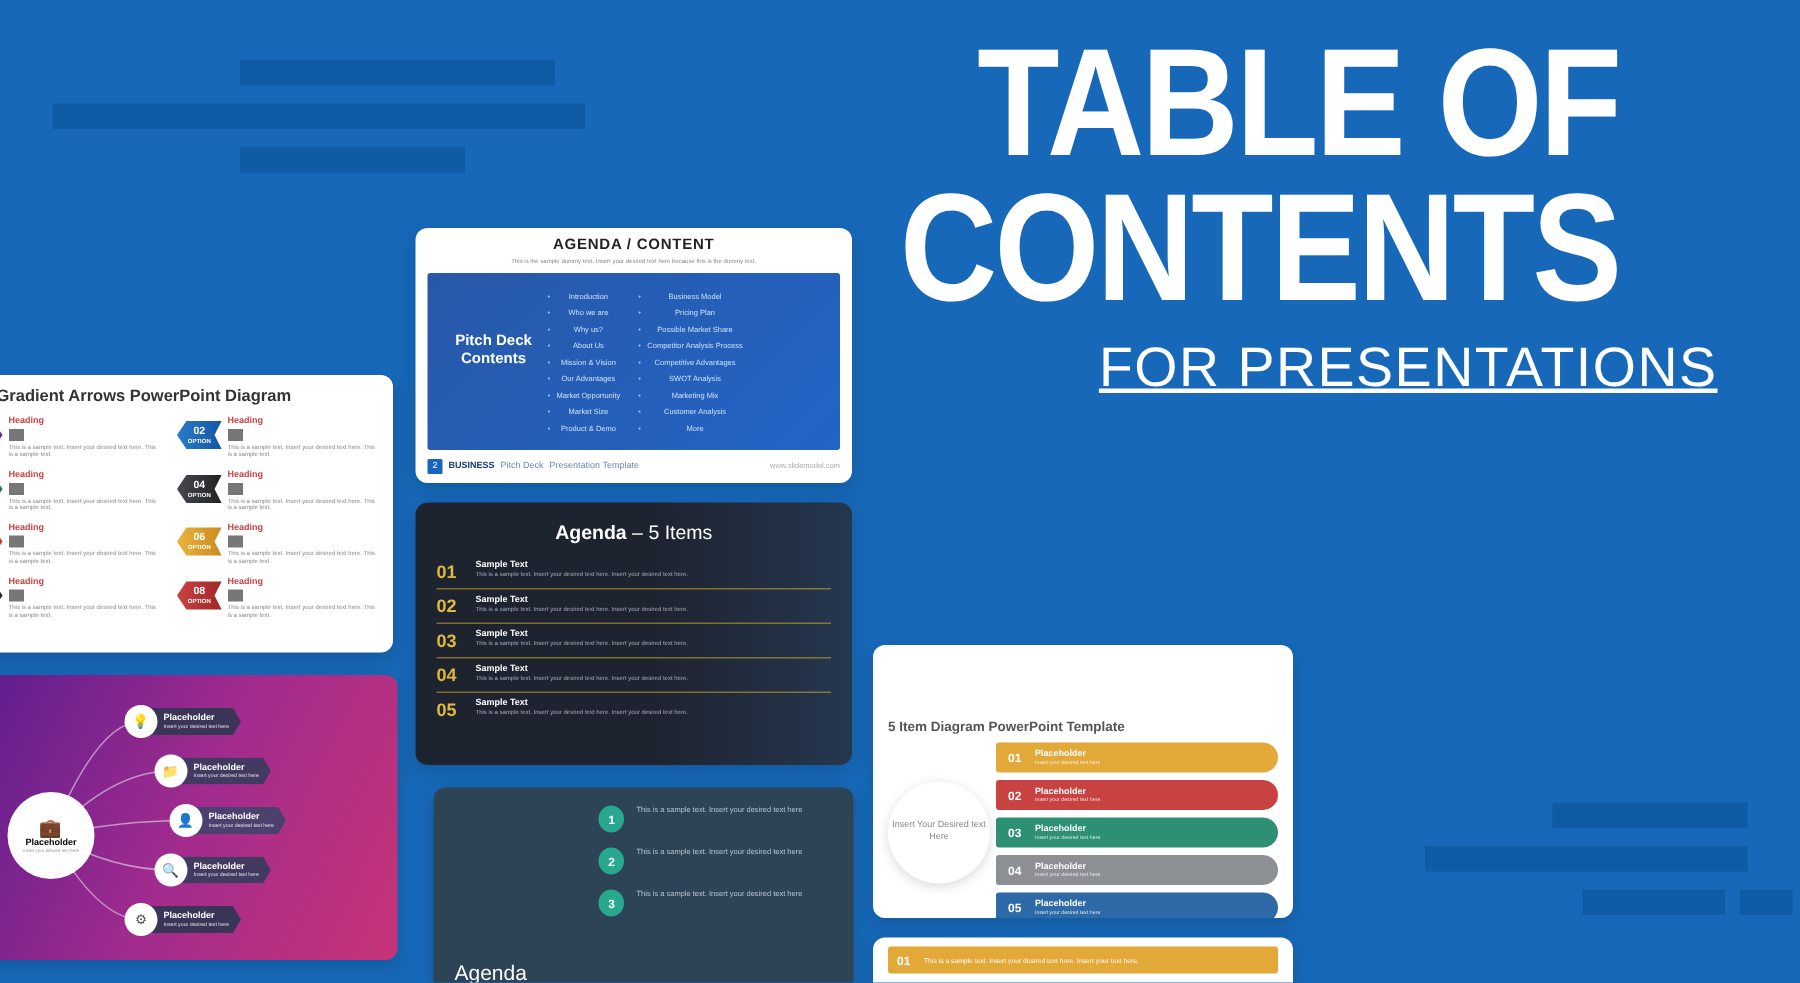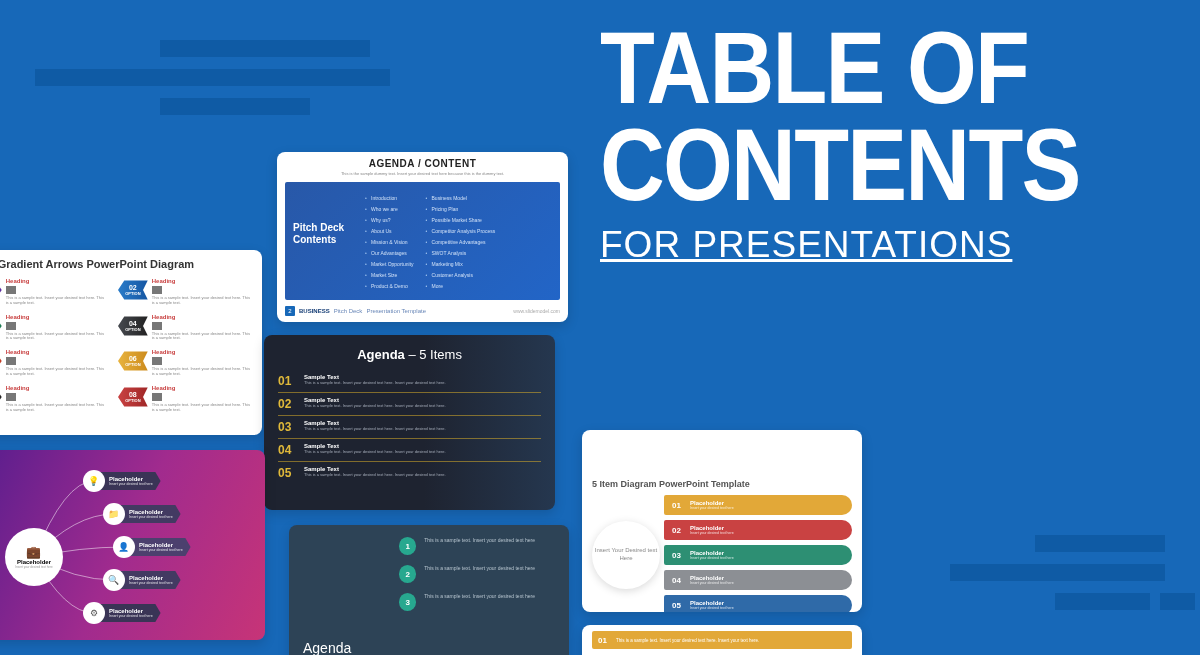--- a/index.html
+++ b/index.html
@@ -8,21 +8,21 @@
       height: 655px;
       background: #1768b8;
       font-family: Arial, Helvetica, sans-serif;
       overflow: hidden;
       position: relative;
     }
     .hero-title {
       position: absolute;
       right: 55px;
       top: 20px;
-      text-align: left;
+      text-align: right;
       color: #fff;
     }
     .hero-title .line1 {
       font-family: 'Arial Black', Arial, sans-serif;
       font-weight: 900;
       font-size: 102px;
       line-height: 0.95;
       letter-spacing: -2px;
       font-stretch: condensed;
       transform: scaleX(0.88);
@@ -69,21 +69,21 @@
       border-radius: 8px;
       box-shadow: 0 4px 12px rgba(0,0,0,0.15);
       overflow: hidden;
     }
 
     
     .card1 { left: 277px; top: 152px; width: 291px; height: 170px; }
     .card1 .hdr { text-align:center; padding:6px 10px 2px; }
     .card1 .hdr .t { font-size:10px; font-weight:700; letter-spacing:0.5px; color:#222;}
     .card1 .hdr .sub { font-size:4px; color:#888; margin-top:2px;}
-    .card1 .body { margin:4px 8px; height:118px; background: linear-gradient(135deg,#2858a8,#2265c7); border-radius:2px; position:relative; padding:10px 8px; display:flex;}
+    .card1 .body { margin:4px 8px; height:118px; background: linear-gradient(135deg,#2858a8,#2265c7); border-radius:2px; position:relative; padding:10px 8px; display:flex;text-align:center;}
     .card1 .body .left { width:72px; padding-top:30px;}
     .card1 .body .left .pdt { color:#fff; font-size:10px; font-weight:700; line-height:1.2;}
     .card1 .body .cols { flex:1; display:flex; gap:12px; font-size:5px; color:#cfe0f7;}
     .card1 .body .cols ul { list-style:none; }
     .card1 .body .cols li { padding:2.5px 0; position:relative; padding-left:6px;}
     .card1 .body .cols li:before { content:"•"; position:absolute; left:0; color:#9fc3ee;}
     .card1 .footer { height:14px; display:flex; align-items:center; padding:0 8px; gap:4px;}
     .card1 .footer .n { width:10px; height:10px; background:#1768b8; color:#fff; font-size:6px; display:flex; align-items:center; justify-content:center; border-radius:1px;}
     .card1 .footer .biz { font-size:6px; font-weight:700; color:#133b73;}
     .card1 .footer .light { font-size:6px; color:#6a88b8;}
@@ -96,21 +96,21 @@
     .card2 .item { display:flex; gap:4px; align-items:flex-start;}
     .card2 .arrow { width:38px; height:24px; position:relative; display:flex; align-items:center; justify-content:center; color:#fff; font-size:5px; font-weight:700; flex-direction:column;}
     .card2 .arrow svg{position:absolute; inset:0; width:100%; height:100%;}
     .card2 .arrow .num{position:relative; font-size:7px; line-height:1;}
     .card2 .arrow .opt{position:relative; font-size:4px;}
     .card2 .txt .h { font-size:6px; font-weight:700; color:#c94242;}
     .card2 .txt .ic { width:10px; height:8px; background:#777; margin:2px 0;}
     .card2 .txt .d { font-size:4px; color:#888; line-height:1.2;}
 
     
-    .card3 { left:264px; top:335px; width:291px; height:175px; background:linear-gradient(90deg,#1e2330 55%, #25374f);}
+    .card3 { left:277px; top:335px; width:291px; height:175px; background:linear-gradient(90deg,#1e2330 55%, #25374f);}
     .card3 .body{ padding:12px 14px; color:#fff;}
     .card3 .title { font-size:13px; text-align:center; margin-bottom:8px;}
     .card3 .title .b { font-weight:700;}
     .card3 .row { display:flex; gap:8px; padding:4px 0; border-bottom:1px solid rgba(214,172,42,0.55);}
     .card3 .row:last-child{border-bottom:none;}
     .card3 .row .n { color:#e0b93a; font-size:12px; font-weight:700; width:18px;}
     .card3 .row .tx .h { font-size:6px; font-weight:600;}
     .card3 .row .tx .d { font-size:4px; color:#a4abb8; line-height:1.3;}
 
     

